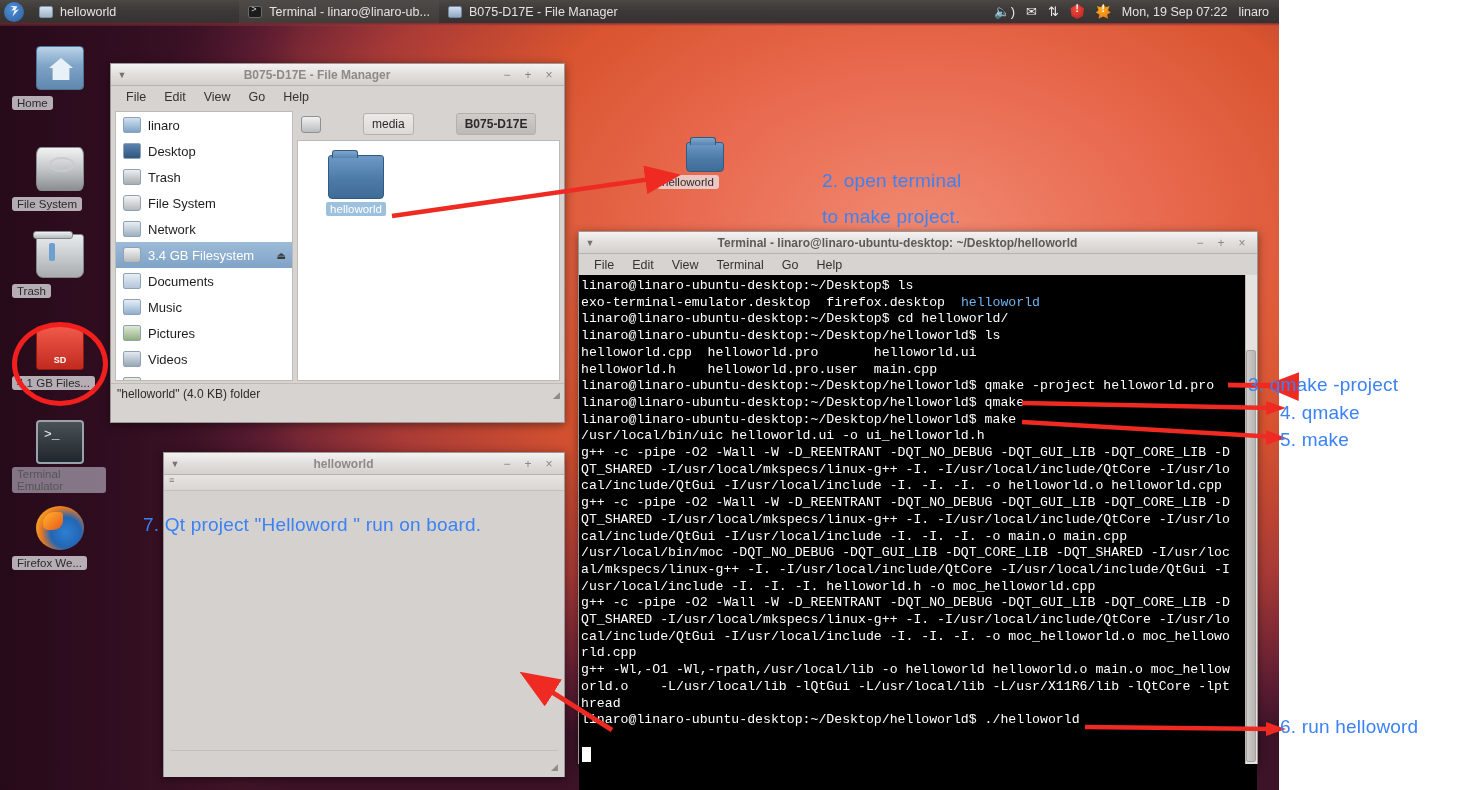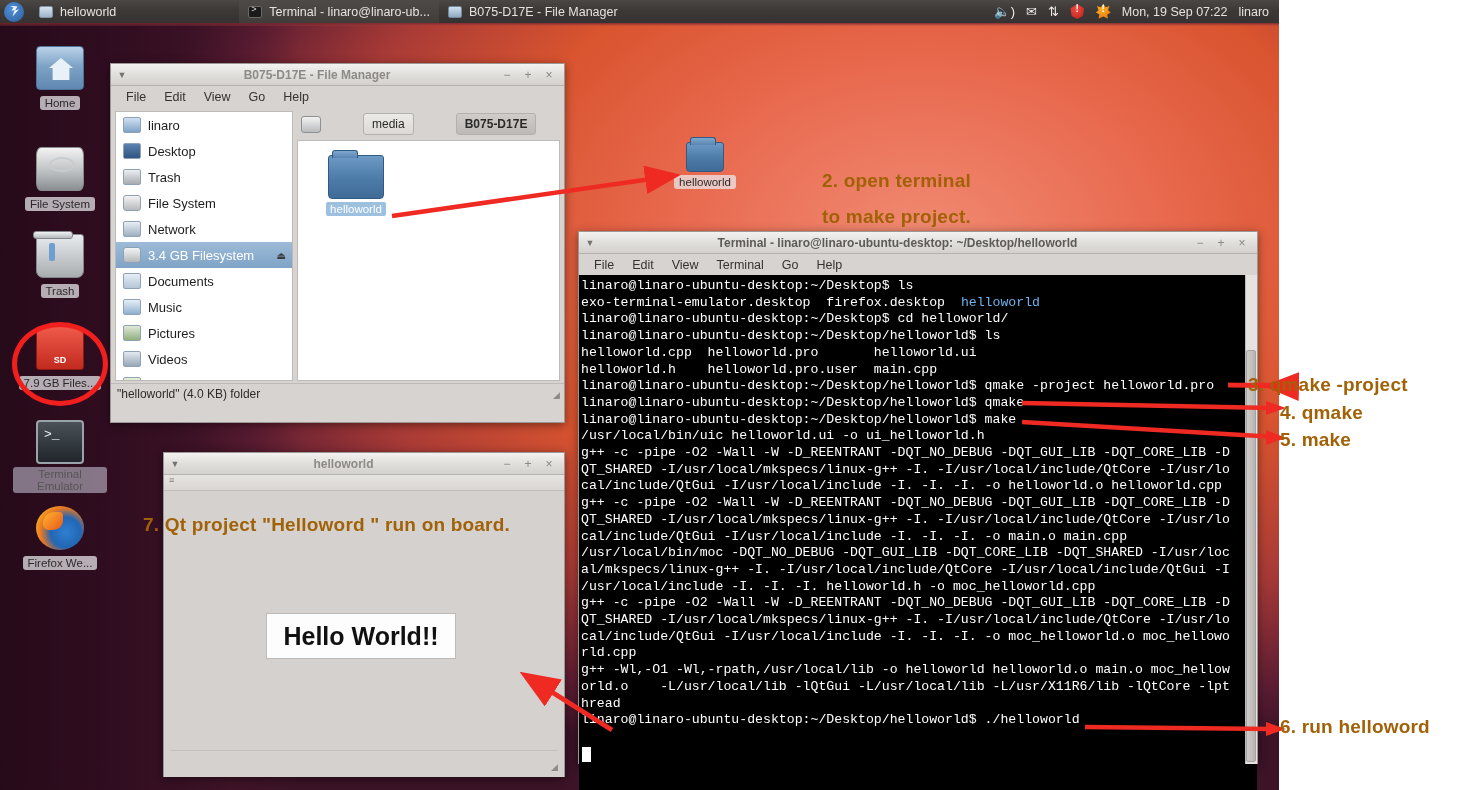--- a/index.html
+++ b/index.html
@@ -47,21 +47,21 @@
   #tray-warn1{ background:radial-gradient(circle at 40% 35%,#ef4a40,#b51d17);
      clip-path:polygon(50% 0,95% 28%,88% 80%,50% 100%,12% 80%,5% 28%); }
   #tray-warn2{ background:radial-gradient(circle at 40% 35%,#ffb020,#e06a10);
      clip-path:polygon(50% 0,66% 22%,92% 14%,82% 42%,100% 56%,76% 70%,82% 98%,50% 84%,18% 98%,24% 70%,0 56%,18% 42%,8% 14%,34% 22%); }
   #tray-warn1:after,#tray-warn2:after{content:"!";position:absolute;left:0;right:0;top:-1px;
      text-align:center;font-size:10px;font-weight:bold;color:#fff;}
   #clock{ font-size:12.5px; }
   #user{ font-size:12.5px; }
 
   
-  .deskicon{ position:absolute; width:96px; text-align:center; color:#fff; }
+  .deskicon{ position:absolute; width:96px; color:#fff; }
   .deskicon .glyph{ width:48px;height:44px;margin:0 auto 3px; position:relative; }
   .deskicon .cap{ display:inline-block; font-size:11.5px; padding:1px 5px; border-radius:3px;
      background:rgba(235,235,240,.72); color:#2a2a2a; max-width:94px; }
   .deskicon.dim .cap{ background:rgba(205,205,220,.55); color:#555; }
 
   .g-home{ background:linear-gradient(180deg,#b9d2e8 0%,#7fa3c6 45%,#5f87b0 100%);
      border-radius:4px; border:1px solid #4f7398; }
   .g-home:after{content:"";position:absolute;left:12px;top:11px;width:24px;height:22px;
      background:#e9f1f8; clip-path:polygon(50% 0,100% 45%,85% 45%,85% 100%,15% 100%,15% 45%,0 45%);}
   .g-hdd{ width:46px;height:30px;margin-top:9px !important;
@@ -166,21 +166,21 @@
   #term-text{ font-family:"Liberation Mono","DejaVu Sans Mono",monospace; font-size:13.2px;
      line-height:16.7px; color:#ffffff; white-space:pre; }
   .t-blue{ color:#6fb3ef; }
   #term-cursor{ position:absolute; left:3px; top:472px; width:9px; height:15px; background:#fff; }
   #term-scroll{ position:absolute; right:0; top:0; width:12px; height:489px;
      background:#e5e2df; border-left:1px solid #bdbab7; }
   #term-thumb{ position:absolute; right:1px; top:75px; width:10px; height:412px;
      background:linear-gradient(90deg,#cfccc9,#b7b4b1); border:1px solid #a5a29f; border-radius:2px;}
 
   
-  .anno{ position:absolute; color:#a16207; font-weight:bold; z-index:40; letter-spacing:.2px; }
+  .anno{ position:absolute; color:#3b82f6; font-weight:normal; z-index:40; letter-spacing:.2px; }
   #anno1{ left:292px; top:264px; font-size:19px; line-height:34px; }
   #anno2{ left:822px; top:163px; font-size:19px; line-height:36px; }
   #anno3{ left:1248px; top:374px; font-size:19px; }
   #anno4{ left:1280px; top:402px; font-size:19px; }
   #anno5{ left:1280px; top:429px; font-size:19px; }
   #anno6{ left:1280px; top:716px; font-size:19px; }
   #anno7{ left:143px; top:514px; font-size:19px; }
 
   #arrows{ position:absolute; left:0; top:0; width:1476px; height:790px; z-index:35;
      pointer-events:none; }
@@ -228,21 +228,21 @@
     <div class="deskicon" style="left:12px; top:138px;">
       <div class="glyph g-hdd"></div>
       <span class="cap">File System</span>
     </div>
     <div class="deskicon" style="left:12px; top:230px;">
       <div class="glyph g-trash"></div>
       <span class="cap">Trash</span>
     </div>
     <div class="deskicon" style="left:12px; top:322px;">
       <div class="glyph g-sd"></div>
-      <span class="cap">7.9 GB Files...</span>
+      <span class="cap">4.1 GB Files...</span>
     </div>
     <div id="sd-circle"></div>
 
     <div class="deskicon" style="left:12px; top:504px;">
       <div class="glyph g-firefox"></div>
       <span class="cap">Firefox We...</span>
     </div>
     <div class="deskicon dim" style="left:12px; top:414px;">
       <div class="glyph g-termemu"></div>
       <span class="cap">Terminal Emulator</span>
@@ -347,21 +347,20 @@
         <span class="tb-menu">▼</span>
         <span class="title-txt">helloworld</span>
         <span class="tb-btns">
           <span class="tb-btn">−</span>
           <span class="tb-btn">+</span>
           <span class="tb-btn">×</span>
         </span>
       </div>
       <div id="hw-toolstrip">≡</div>
       <div id="hw-client">
-        <div id="hw-label">Hello World!!</div>
         <div id="hw-statusline"></div>
         <span id="hw-grip">◢</span>
       </div>
     </div>
 
     <div class="win" id="term">
       <div class="titlebar active">
         <span class="tb-menu">▼</span>
         <span class="title-txt">Terminal - linaro@linaro-ubuntu-desktop: ~/Desktop/helloworld</span>
         <span class="tb-btns">

